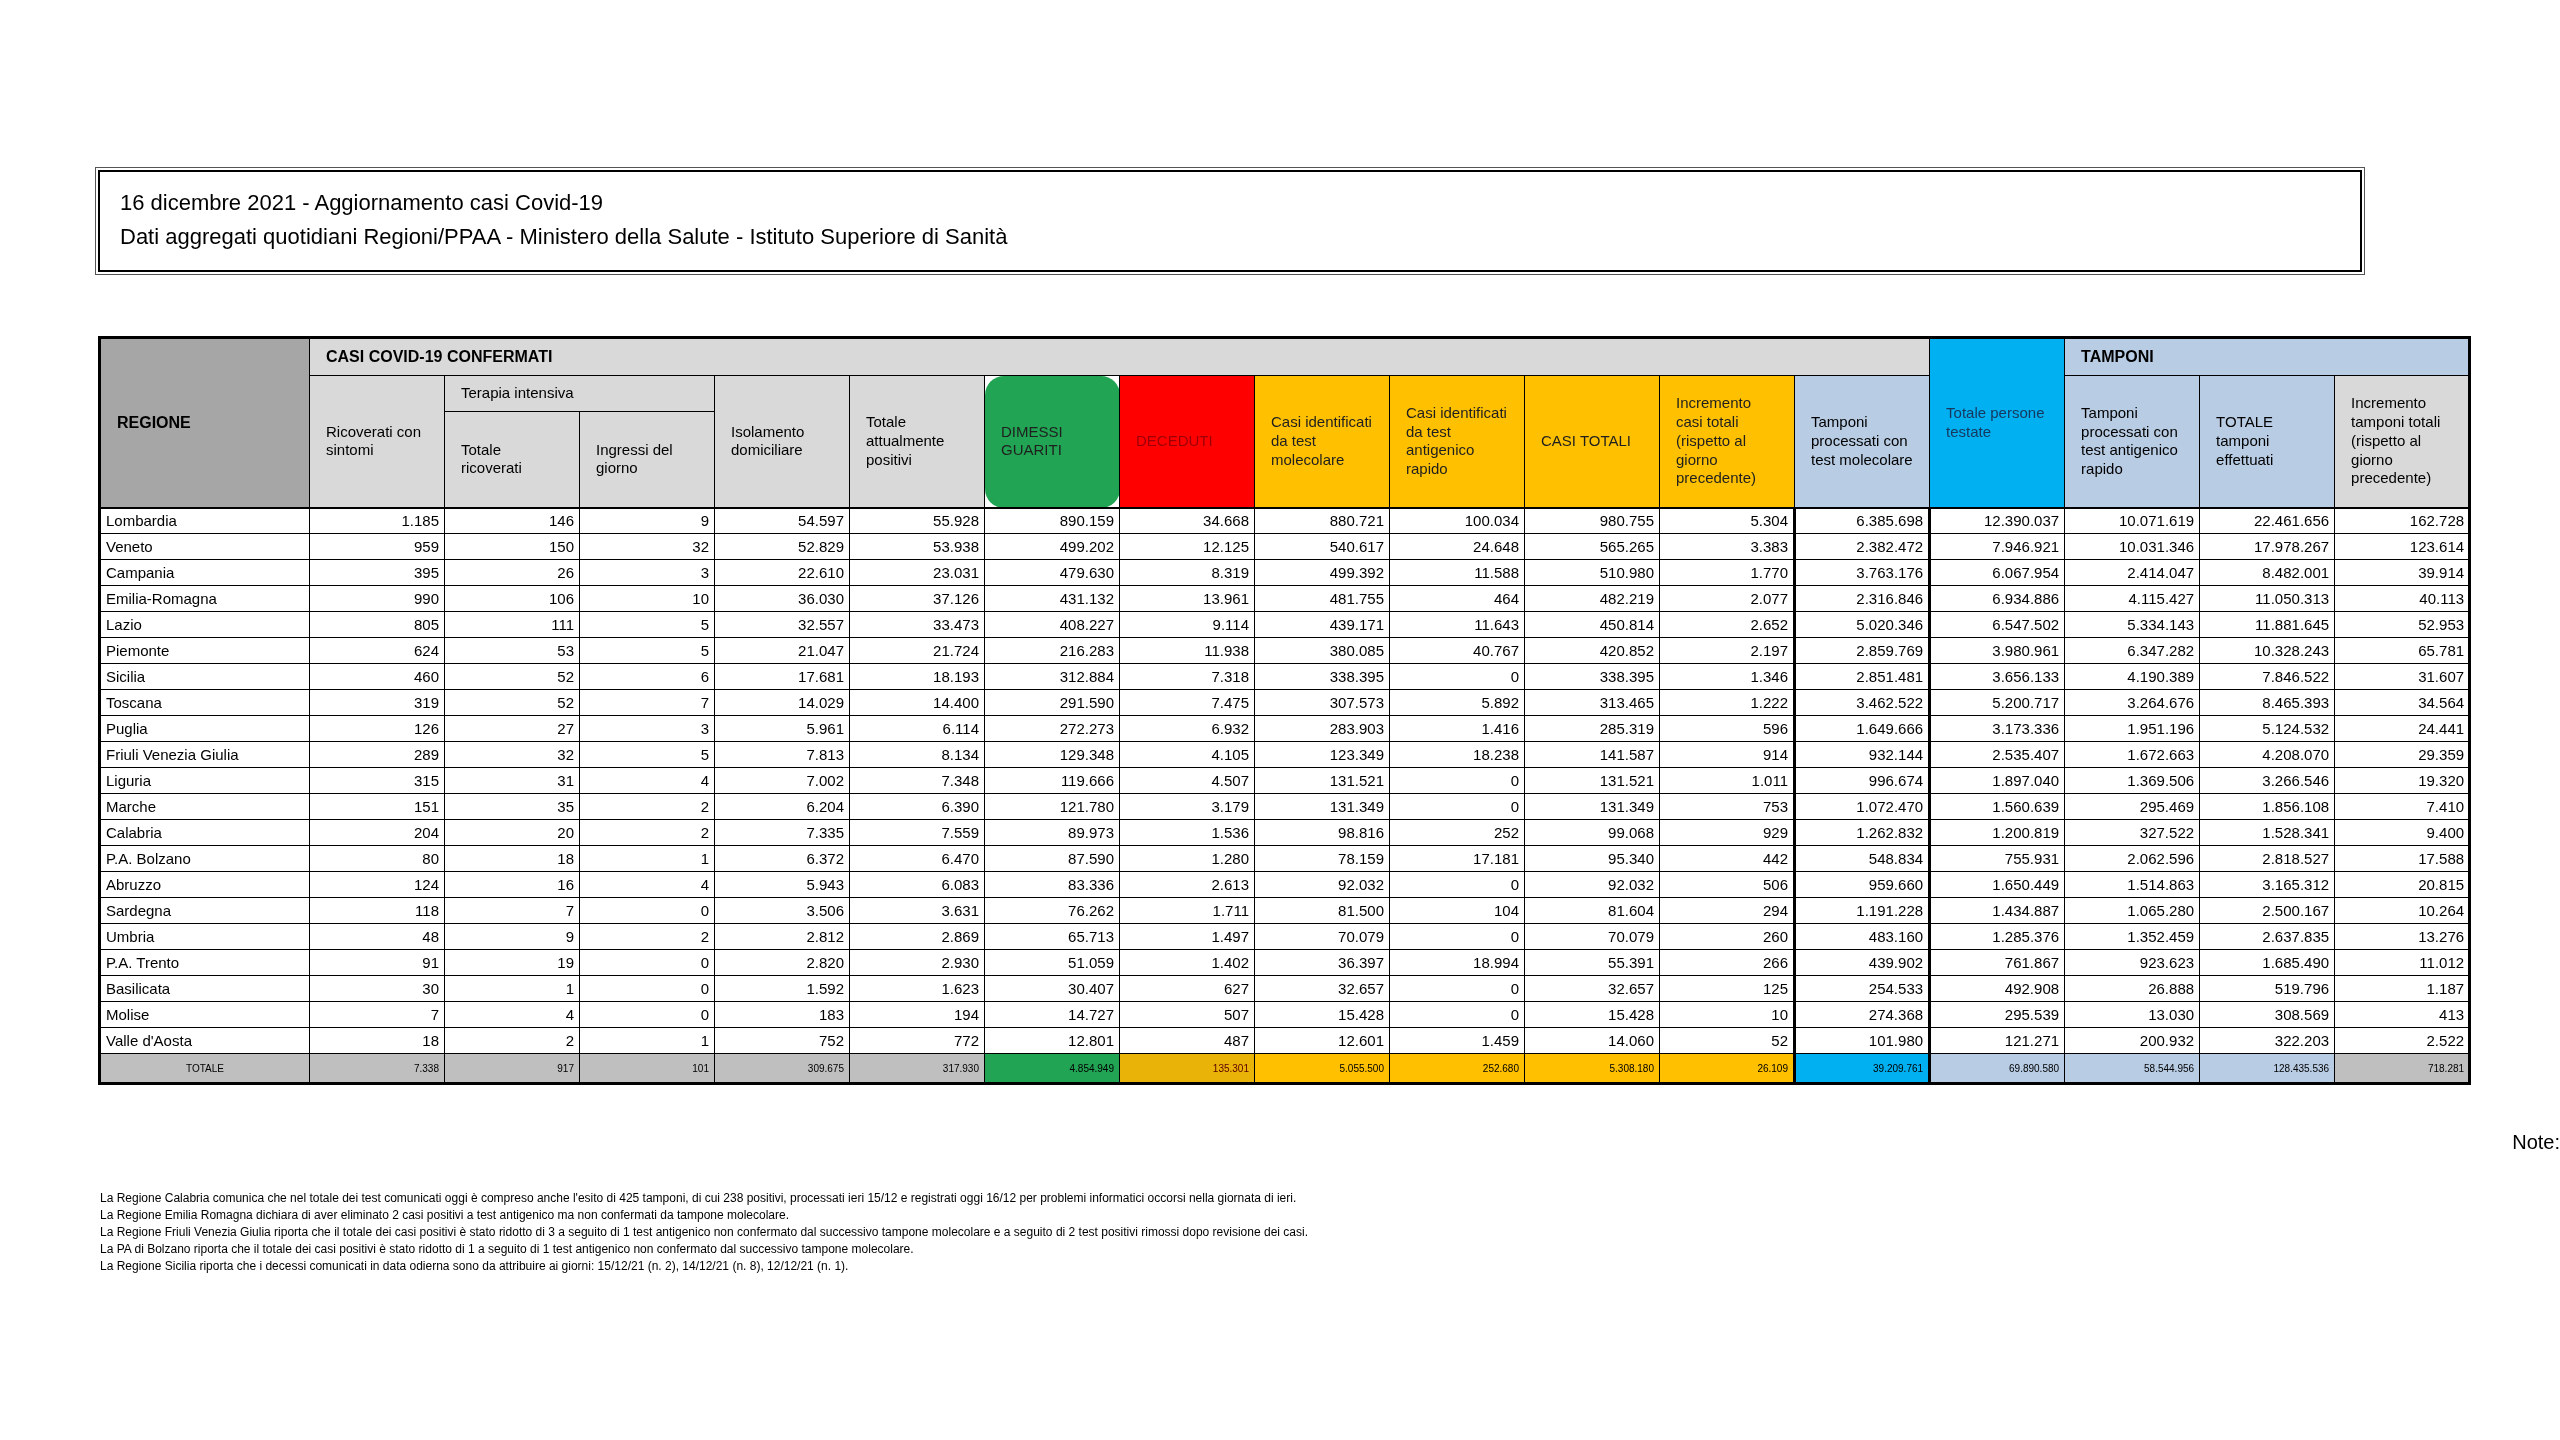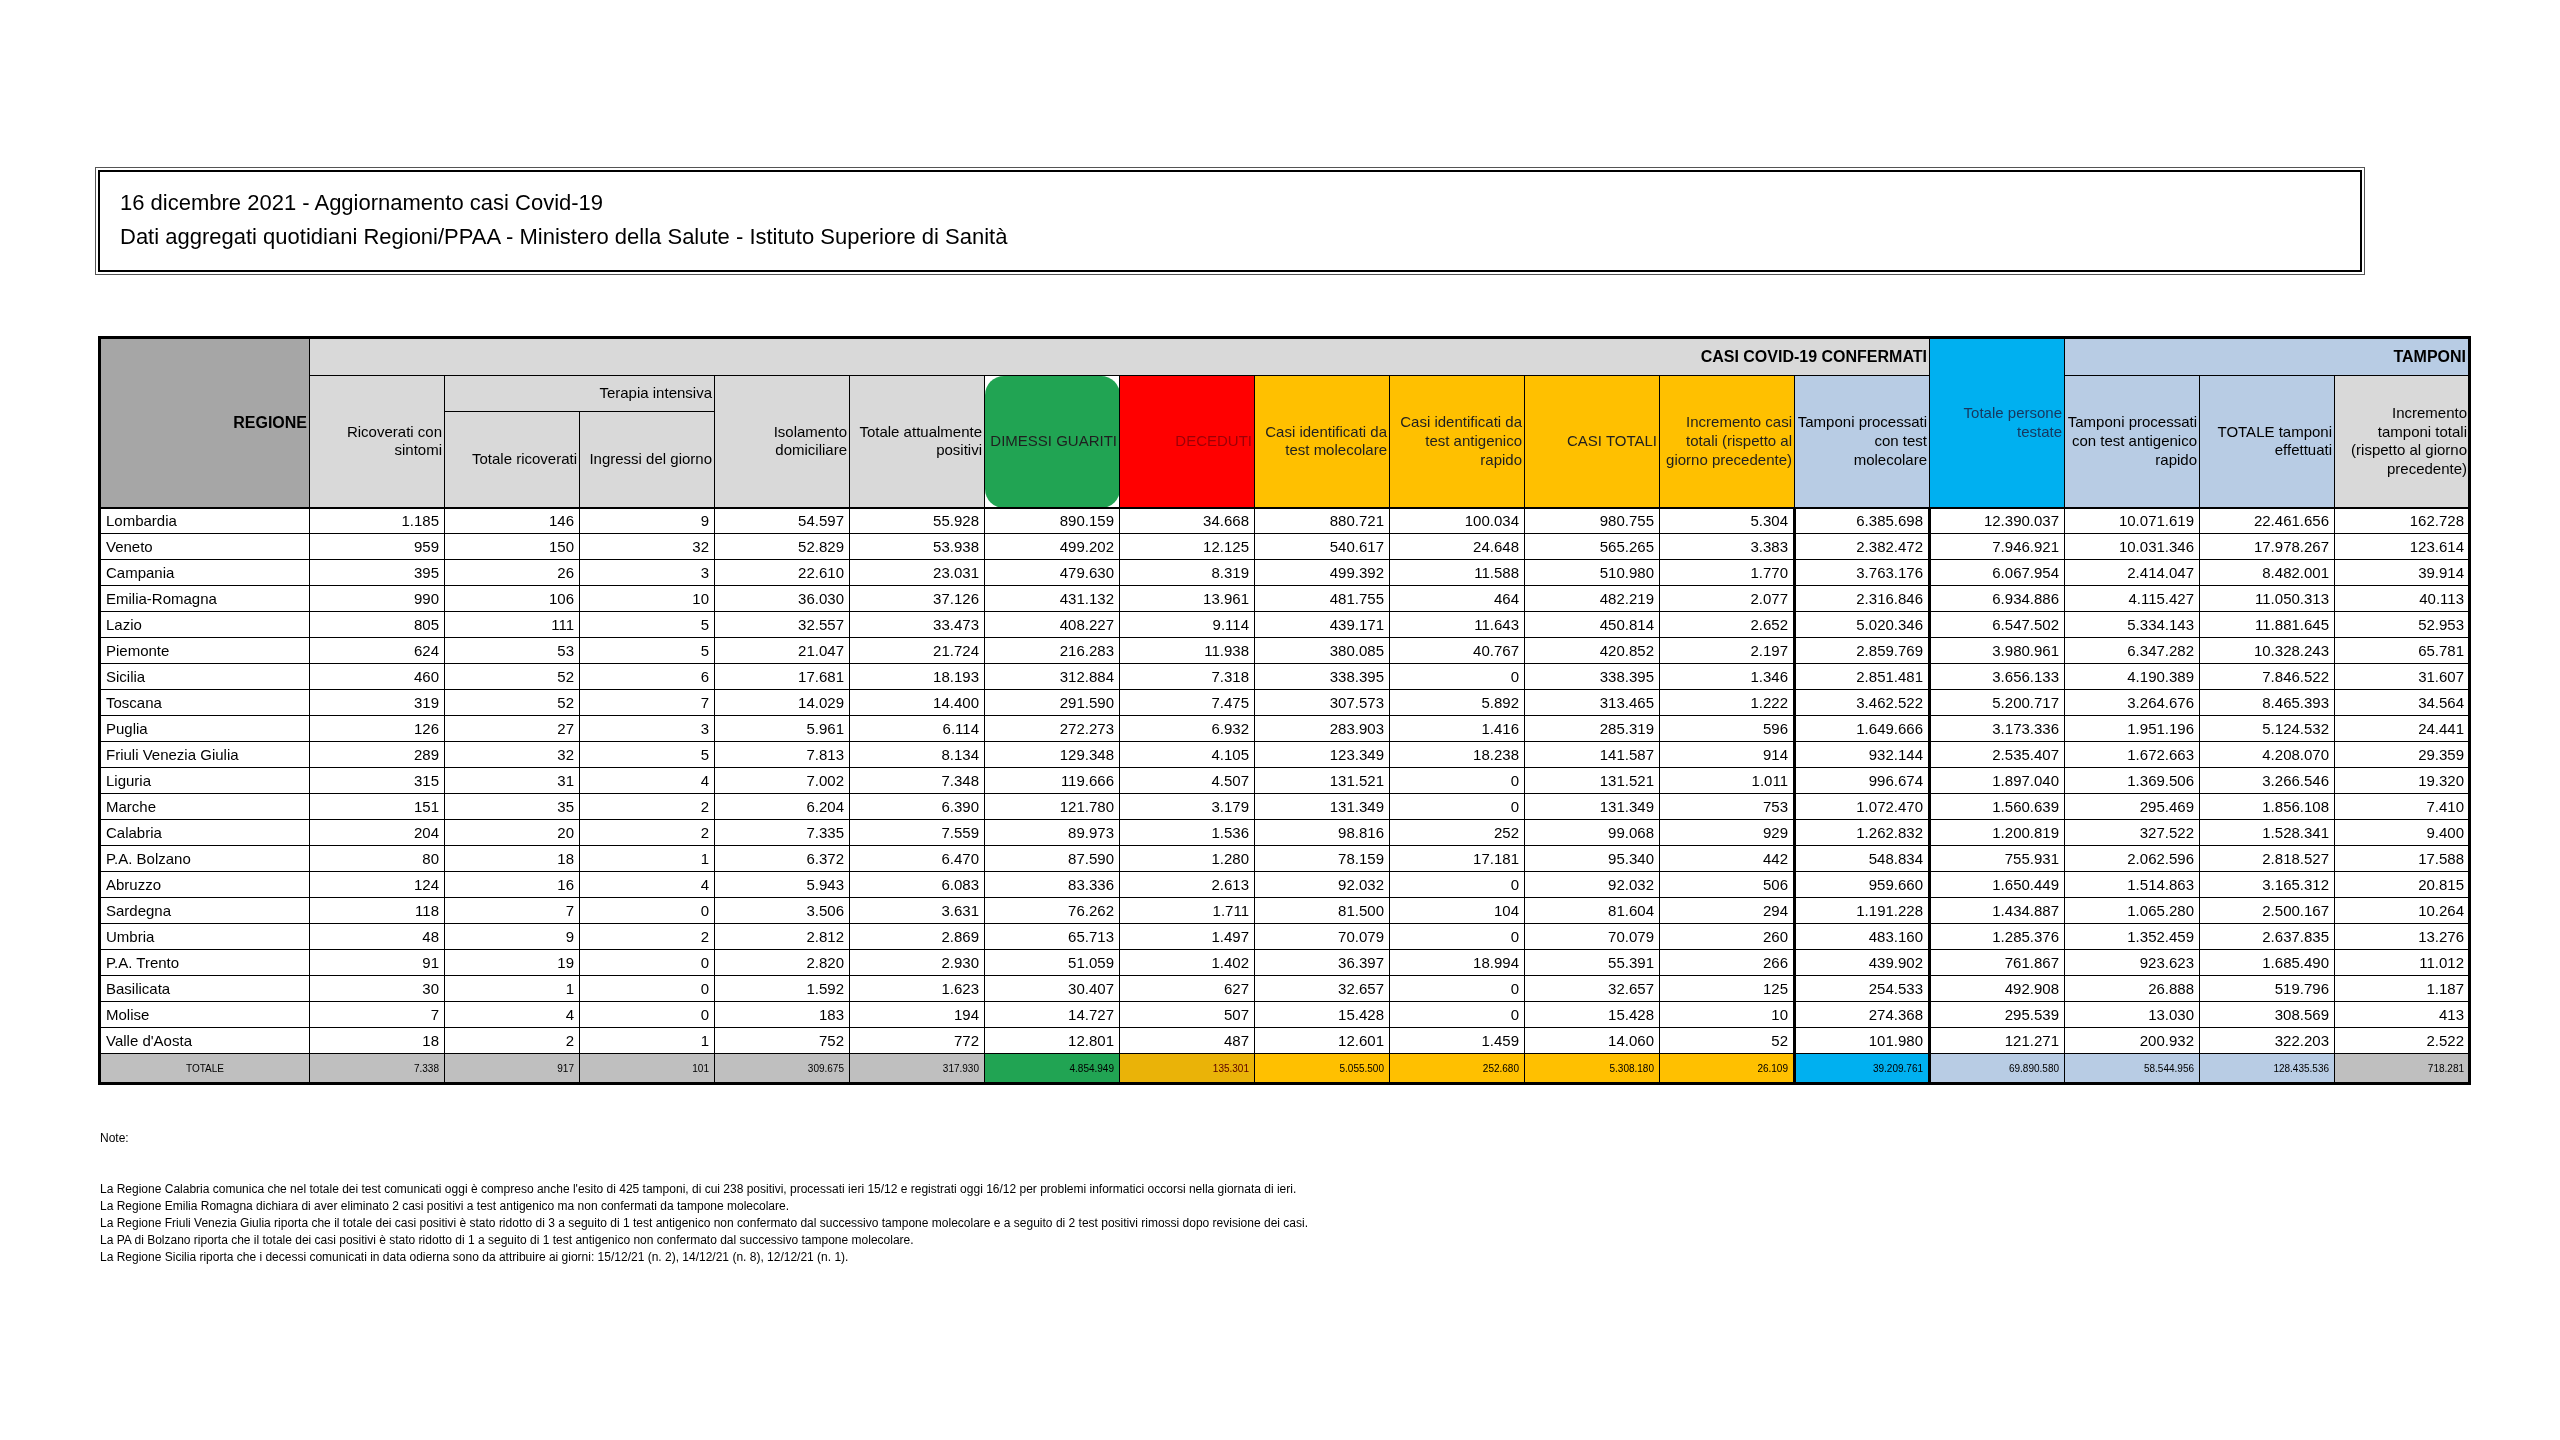--- a/index.html
+++ b/index.html
@@ -36,23 +36,23 @@
   table.covid th, table.covid td {
     border: 1px solid #000;
     overflow: hidden;
   }
   col.region-col { width: 210px; }
   col.num-col { width: 135px; }
 
   thead th {
     font-weight: normal;
     font-size: 15px;
-    text-align: right;
+    text-align: left;
     vertical-align: middle;
-    padding: 2px 2px;
+    padding: 2px 16px;
     background: #d9d9d9;
     line-height: 1.25;
   }
   tr.band th { height: 38px; }
   tr.sub1 th { height: 36px; }
   tr.sub2 th { height: 96px; }
 
   th.h-region { background: #a6a6a6; font-weight: bold; font-size: 16px; }
   th.band-cell { font-weight: bold; font-size: 16px; border-bottom: 3px solid #000; }
   th.band-casi { background: #d9d9d9; }
@@ -87,21 +87,21 @@
   tr.totale td.region { text-align: center; }
   tr.totale td.c5 { background: #21a453; }
   tr.totale td.c6 { background: #eab308; color: #5a0000; margin-top: 39px; }
   tr.totale td.c7, tr.totale td.c8, tr.totale td.c9, tr.totale td.c10 { background: #ffc000; }
   tr.totale td.c11 { background: #00b0f0; }
   tr.totale td.c12, tr.totale td.c13, tr.totale td.c14 { background: #b8cce4; }
   tr.totale td.c15 { background: #bfbfbf; }
 
   
   .notes { margin: 46px 0 0 100px; }
-  .notes .heading { font-size: 12px; margin-bottom: 36px; }
+  .notes .heading { font-size: 20px; margin-bottom: 36px; text-align: right; }
   .notes .item { font-size: 12px; line-height: 17px; }
 </style>
 </head>
 <body>
 
 <div class="title-box">
   <div class="line1">16 dicembre 2021 - Aggiornamento casi Covid-19</div>
   <div class="line2">Dati aggregati quotidiani Regioni/PPAA - Ministero della Salute - Istituto Superiore di Sanità</div>
 </div>
 

